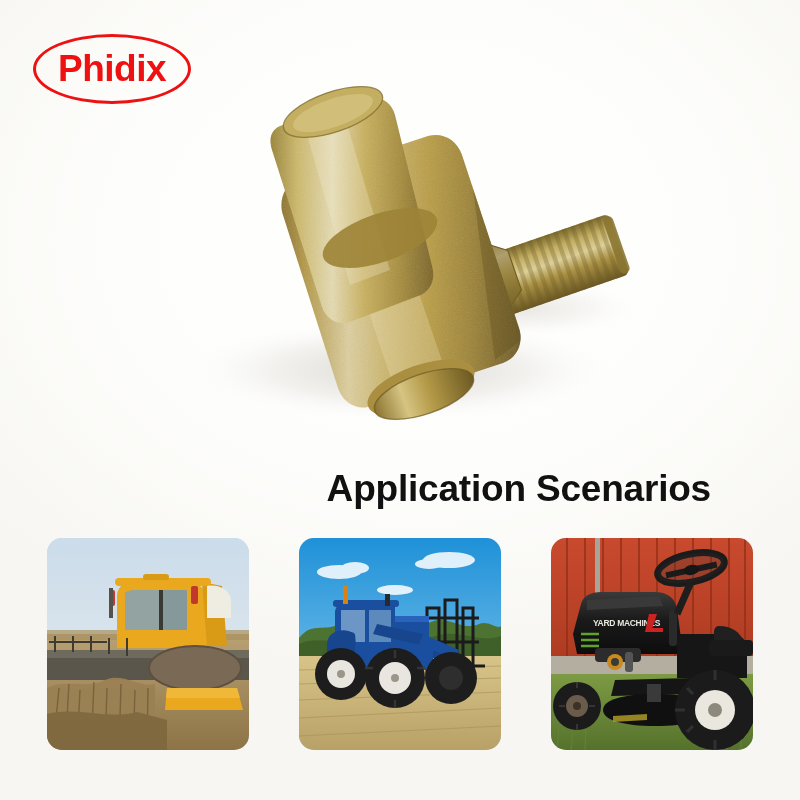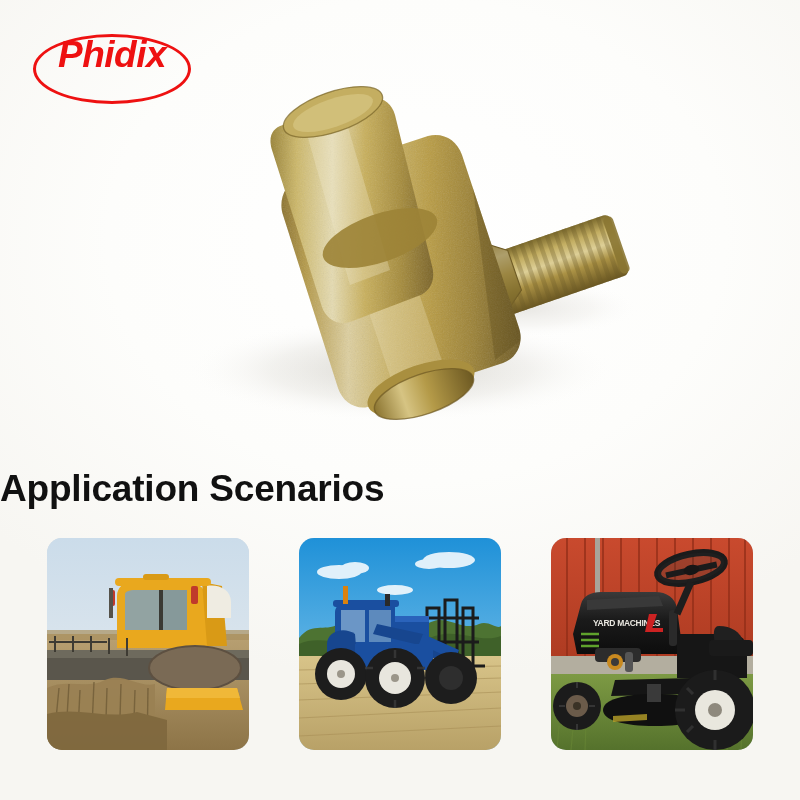--- a/index.html
+++ b/index.html
@@ -28,23 +28,23 @@
   
   .logo {
     position: absolute;
     left: 33px;
     top: 34px;
     width: 158px;
     height: 70px;
     border: 3px solid #ee1111;
     border-radius: 50% / 50%;
     display: flex;
+    align-items: center;
     justify-content: center;
     background: transparent;
-    font-style: italic;
   }
   .logo-text {
     font-family: "Liberation Sans", sans-serif;
     font-weight: bold;
     font-size: 37px;
     letter-spacing: -0.5px;
     color: #ee1111;
     line-height: 1;
     transform: translateY(-1px);
   }
@@ -58,21 +58,21 @@
     height: 380px;
   }
   .product-svg { display: block; width: 800px; height: 380px; }
 
   
   .section-title {
     position: absolute;
     left: 0;
     top: 468px;
     width: 711px;
-    text-align: left;
+    text-align: right;
     font-family: "Liberation Sans", sans-serif;
     font-weight: bold;
     font-size: 37px;
     letter-spacing: -0.2px;
     color: #111111;
     line-height: 42px;
   }
 
   
   .scenarios {

